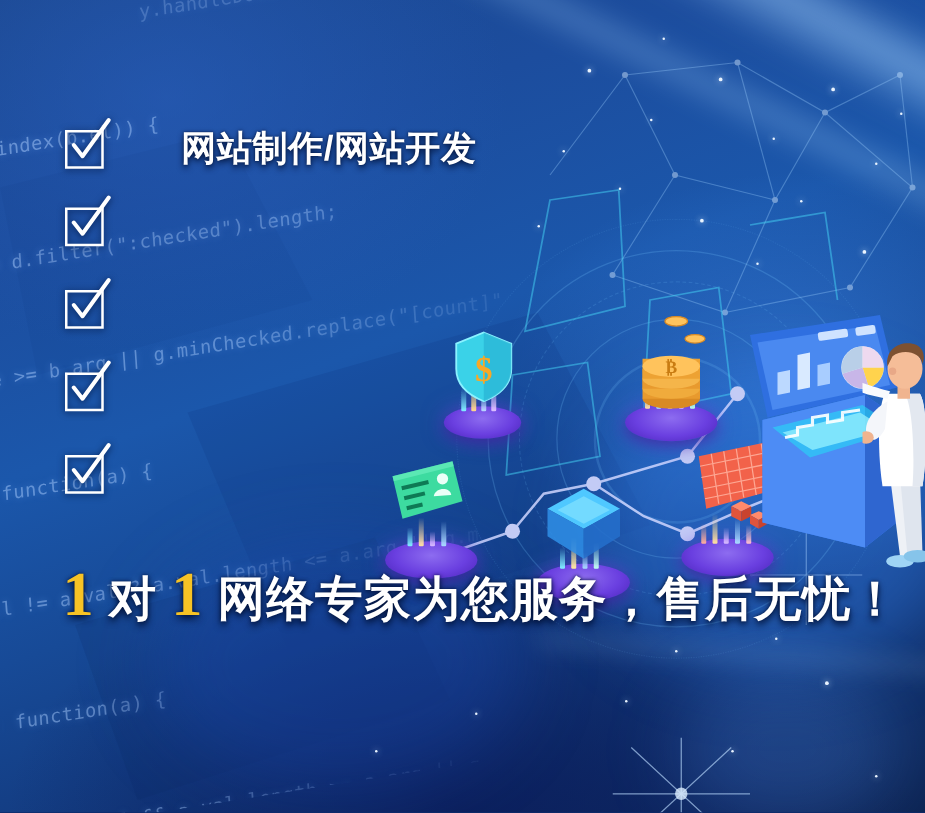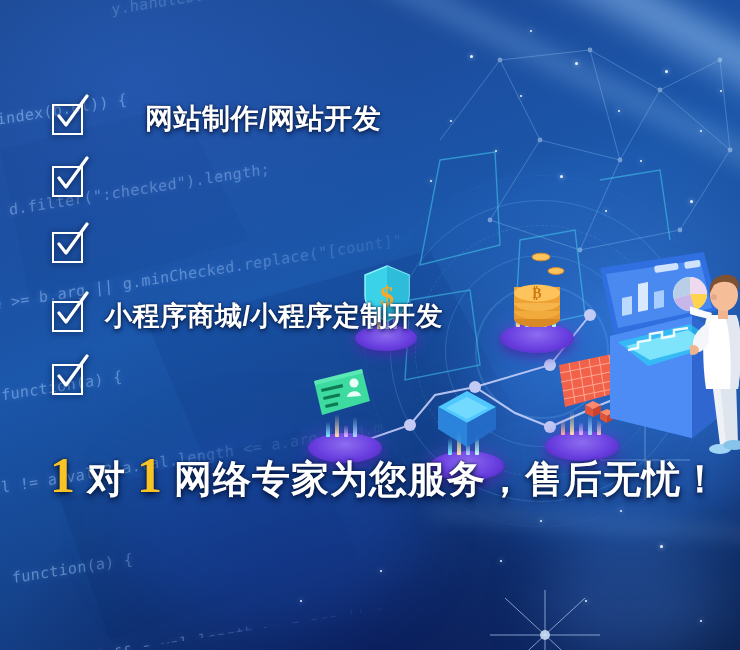--- a/index.html
+++ b/index.html
@@ -458,21 +458,20 @@
         </svg>
       </div>
     </div>
 
     <div class="feature f3">
       <div class="checkbox">
         <svg width="40" height="44" viewBox="0 0 40 44">
           <path d="M8,22 L15,31 L36,2" stroke="#ffffff" stroke-width="3.2" fill="none" stroke-linecap="round" stroke-linejoin="round"></path>
         </svg>
       </div>
-      <span class="feat-label">小程序商城/小程序定制开发</span>
     </div>
 
     <div class="feature f4">
       <div class="checkbox">
         <svg width="40" height="44" viewBox="0 0 40 44">
           <path d="M8,22 L15,31 L36,2" stroke="#ffffff" stroke-width="3.2" fill="none" stroke-linecap="round" stroke-linejoin="round"></path>
         </svg>
       </div>
     </div>
   </div>

